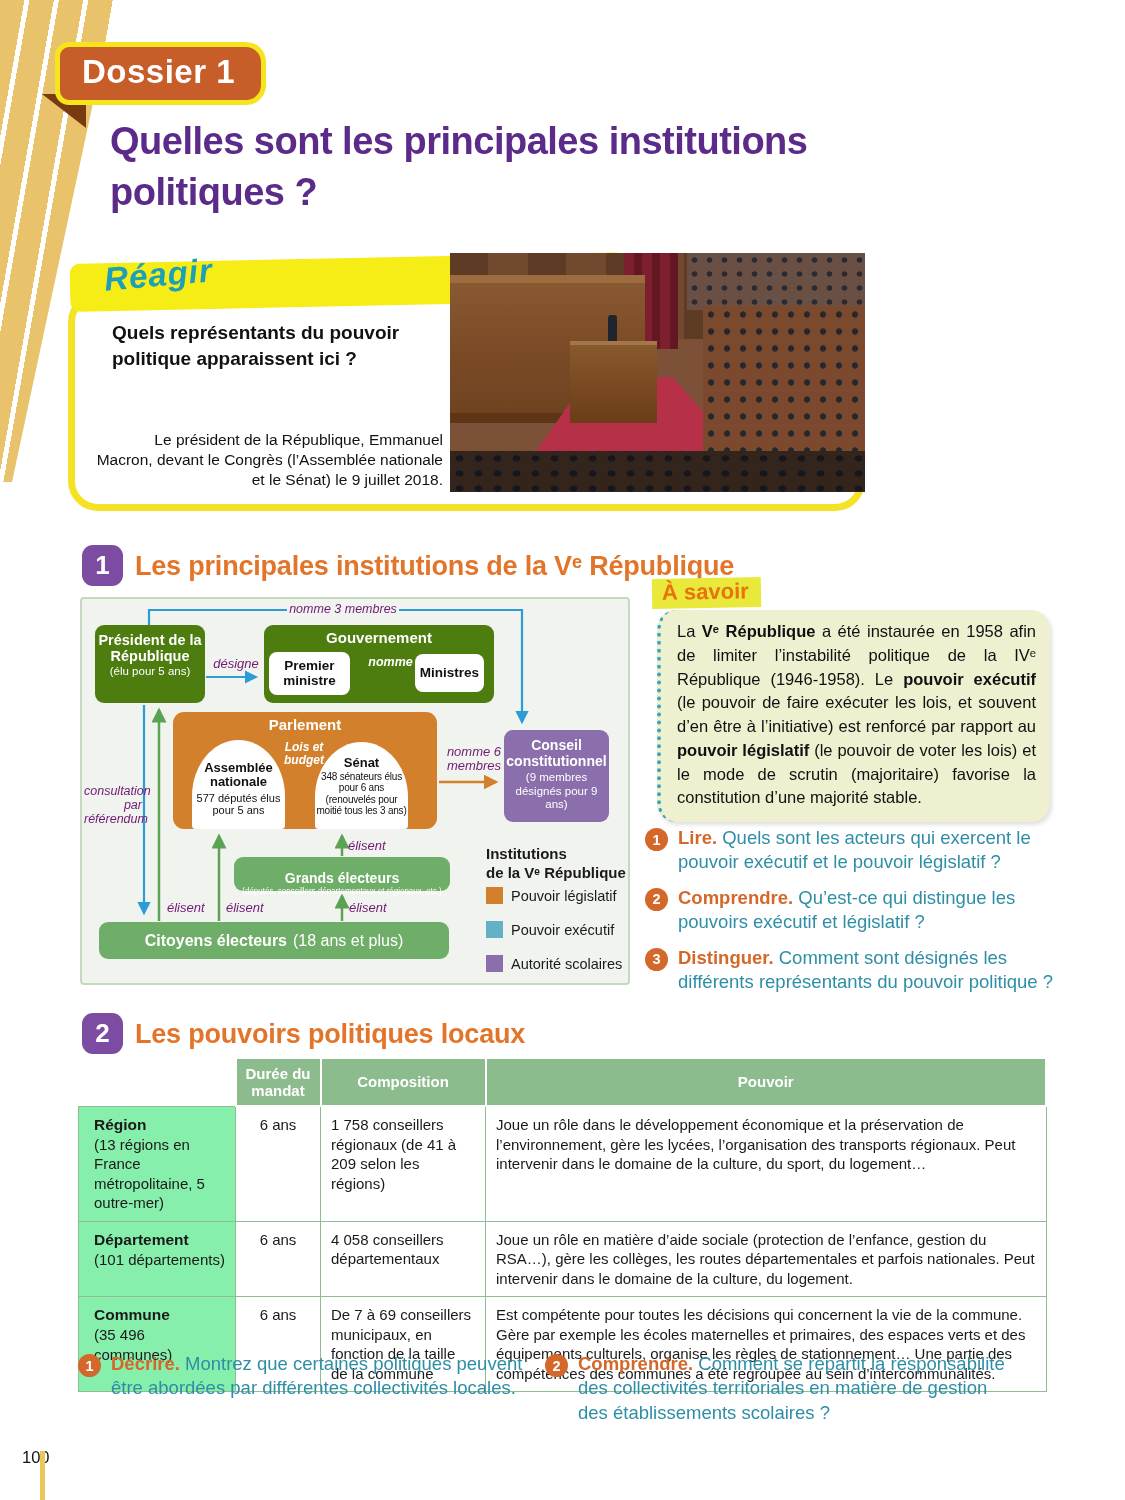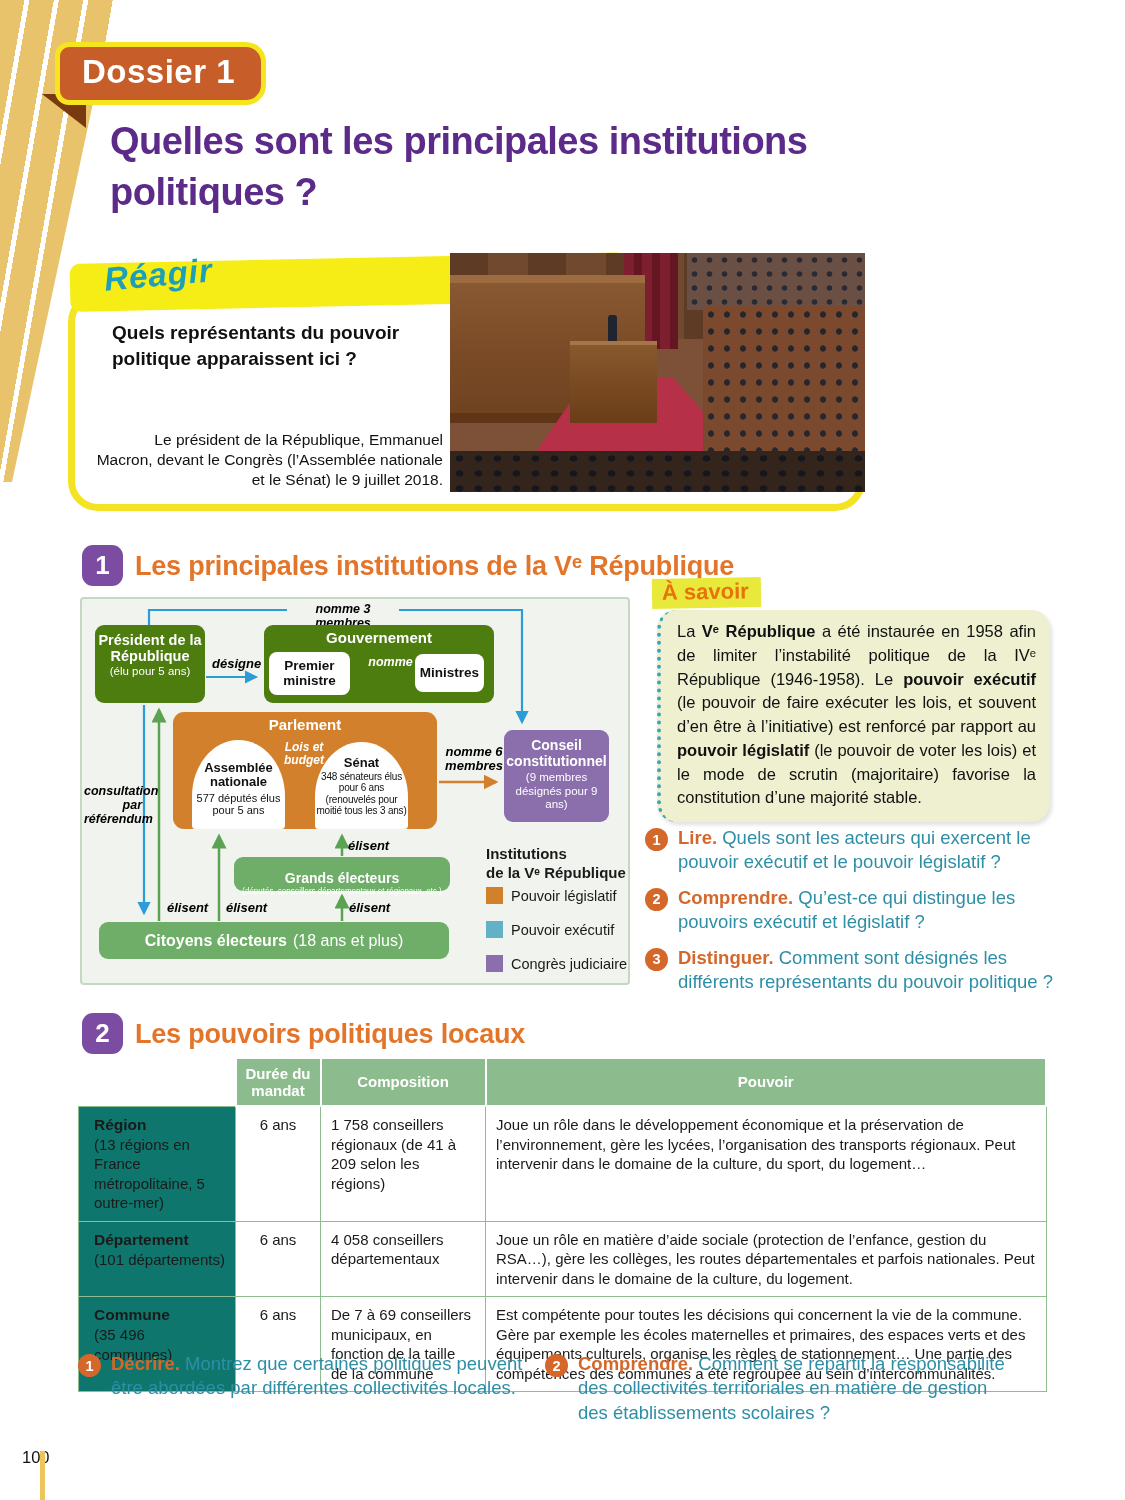--- a/index.html
+++ b/index.html
@@ -57,21 +57,21 @@
     font-size:26px; font-weight:bold; display:flex; align-items:center; justify-content:center; }
   .sec-title { font-size:27px; font-weight:bold; color:#e3752b; letter-spacing:-.2px; }
 
   
   .diagram { left:80px; top:597px; width:550px; height:388px; background:#f1f3ee;
     border:2px solid #c5d8c0; border-radius:4px; }
   .diagram .abs { position:absolute; }
   .node { border-radius:9px; color:#fff; text-align:center; }
   .teal { background:#4d7c0f; } .orangebg { background:#d3802c; }
   .purplebg { background:#8a6fac; } .greenbg { background:#6fae68; }
-  .dg-label { font-style:italic; font-weight:bold; color:#000000; font-size:13px; line-height:1.1; }
+  .dg-label { font-style:italic; font-weight:normal; color:#701a75; font-size:13px; line-height:1.1; }
   .n-president { left:13px; top:26px; width:110px; height:78px; padding-top:7px; }
   .n-president .t { font-size:14.5px; font-weight:bold; line-height:1.12; }
   .n-president .s { font-size:11.5px; margin-top:1px; }
   .n-gouv { left:182px; top:26px; width:230px; height:78px; }
   .n-gouv .t { font-size:15px; font-weight:bold; margin-top:4px; }
   .whitebox { position:absolute; background:#fff; border-radius:8px; color:#111;
     font-weight:bold; font-size:13.5px; display:flex; align-items:center; justify-content:center;
     text-align:center; line-height:1.1; }
   .wb-pm { left:5px; top:27px; width:81px; height:43px; }
   .wb-min { left:151px; top:29px; width:69px; height:38px; }
@@ -125,21 +125,21 @@
   .q-text { font-size:18.5px; line-height:1.32; color:#2e8ea6; }
   .q-verb { color:#d4682a; font-weight:bold; }
 
   
   .loc-table { left:78px; top:1057px; width:969px; border-collapse:collapse; table-layout:fixed; }
   .loc-table th, .loc-table td { vertical-align:top; }
   .loc-table th { background:#8cbb8d; color:#fff; font-size:15px; font-weight:bold;
     border:2px solid #fff; vertical-align:middle; text-align:center; height:48px; line-height:1.15; padding:2px 6px; }
   .loc-table th.blank { background:transparent; border:none; }
   .loc-table td { border:1.5px solid #8fbd8f; font-size:15px; line-height:1.3; padding:8px 10px; background:#fff; }
-  .loc-table td.rowhead { background:#0f766e;padding-left:15px; }
+  .loc-table td.rowhead { background:#86efac;padding-left:15px; }
   .loc-table td.rowhead b { font-size:15.5px; }
   .loc-table td.center { text-align:center; }
 
   .page-num { left:22px; top:1448px; font-size:16.5px; color:#111; }
   .page-bar { left:40px; top:1451px; width:5px; height:49px; background:#ecc65a; }
 </style>
 </head>
 <body>
 
 <div class="abs stripe-band"></div>
@@ -251,21 +251,21 @@
   <div class="abs legend-item" style="top:288px;">
     <span class="legend-sq" style="background: rgb(211, 128, 44);"></span>
     <span class="lab">Pouvoir législatif</span>
   </div>
   <div class="abs legend-item" style="top:322px;">
     <span class="legend-sq" style="background: rgb(98, 177, 196);"></span>
     <span class="lab">Pouvoir exécutif</span>
   </div>
   <div class="abs legend-item" style="top:356px;">
     <span class="legend-sq" style="background: rgb(138, 111, 172);"></span>
-    <span class="lab">Congrès judiciaire</span>
+    <span class="lab">Autorité scolaires</span>
   </div>
 </div>
 
 <div class="abs asavoir-label">À savoir</div>
 <div class="abs asavoir-box">
   <span>La </span><b>Vᵉ République</b><span> a été instaurée en 1958 afin de limiter l’instabilité politique de la IVᵉ République (1946-1958). Le </span><b>pouvoir exécutif</b><span> (le pouvoir de faire exécuter les lois, et souvent d’en être à l’initiative) est renforcé par rapport au </span><b>pouvoir législatif</b><span> (le pouvoir de voter les lois) et le mode de scrutin (majoritaire) favorise la constitution d’une majorité stable.</span>
 </div>
 
 <div class="abs q-list" style="left:645px; top:826px; width:420px;">
   <div class="q-item">

